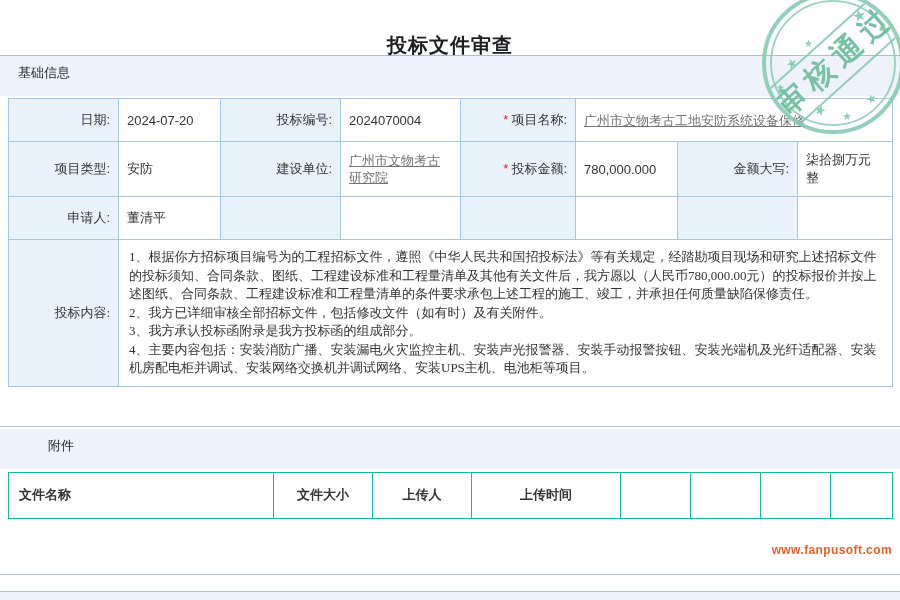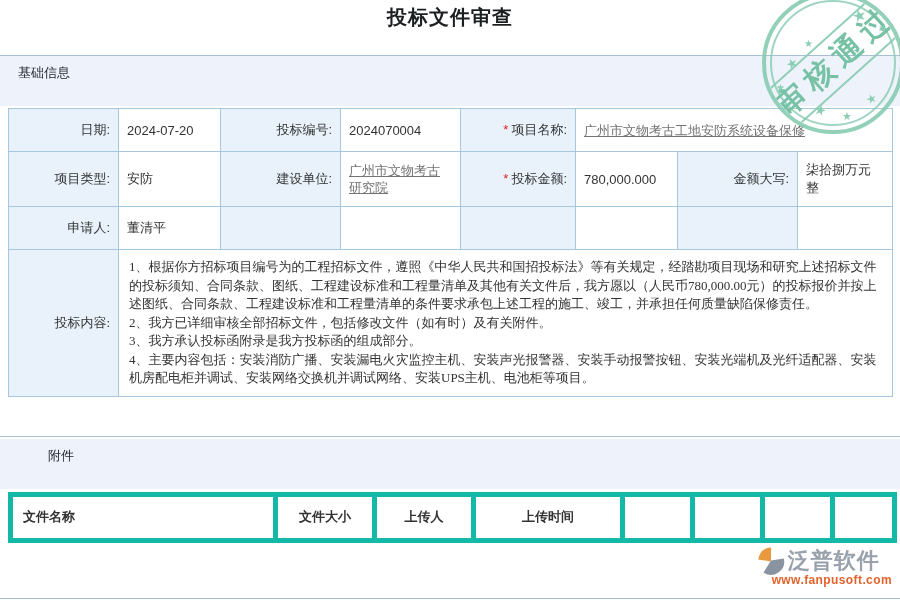--- a/index.html
+++ b/index.html
@@ -3,28 +3,28 @@
 <meta charset="utf-8">
 <style>
   * { margin:0; padding:0; box-sizing:border-box; }
   html,body { width:900px; height:600px; }
   body {
     position:relative; overflow:hidden; background:#ffffff;
     font-family:"Liberation Sans","DejaVu Sans",sans-serif; color:#333;
   }
   .page-title {
     text-align:center; font-size:20px; font-weight:bold; color:#1c1e21;
-    padding-top:4px; height:41px; letter-spacing:1px;
+    padding-top:32px; height:41px; letter-spacing:1px;
   }
   .divider { border-top:1px solid #a9bfd3; height:0; }
   .d1 { margin-top:14px; }
   .d2 { margin-top:39px; }
   .d3 { margin-top:55px; }
   .section-bar {
-    background:#eef3fb; height:50px; line-height:33px;
+    background:#eef3fb; height:40px; line-height:33px;
     padding-left:18px; font-size:13px; color:#24292e;
   }
   .bar-attach { margin-top:2px;padding-left:48px; }
   .bar-flow { margin-top:16px; height:45px; line-height:40px; border-top:1px solid #b0c4d6; }
 
   table.main {
     width:884px; margin:2px 0 0 8px; border-collapse:collapse; table-layout:fixed;
   }
   table.main td { border:1px solid #a6c8df; font-size:13px; vertical-align:middle; }
   td.lbl { background:#e9f2fa; text-align:right; padding-right:8px; color:#333; }
@@ -38,21 +38,21 @@
   td.content-cell {
     font-size:12.5px; line-height:18.5px; padding:8px 10px;
     white-space:pre-line; text-align:left;
   }
 
   table.attach {
     width:884px; margin:3px 0 0 8px; border-collapse:collapse; table-layout:fixed;
     background:#fff;
   }
   table.attach th {
-    border:5px solid #14b8a6; height:46px; font-size:13px; font-weight:bold;
+    border:1px solid #14b8a6; height:46px; font-size:13px; font-weight:bold;
     color:#333; text-align:center;font-family:Liberation Serif, serif;
   }
   table.attach th.first { text-align:left; padding-left:10px; }
 
   
   .stamp {
     position:absolute; left:762px; top:-8px; width:142px; height:142px;
     border:4px solid rgba(134,203,176,0.9); border-radius:50%;
     overflow:hidden; z-index:20; pointer-events:none;
   }
@@ -191,21 +191,14 @@
   <span class="st s2">★</span>
   <span class="st s3">★</span>
   <span class="st s4">★</span>
   <span class="st s5">★</span>
   <span class="st s6">★</span>
   <span class="st s7">★</span>
   <span class="st s8">★</span>
 </div>
 
 <div class="brand">
-  <div class="brand-row">
-    <svg width="30" height="30" viewBox="0 0 30 30">
-      <path d="M15 1.5 C8 1.5 3.2 6.5 2.2 13.5 L 15 15.5 Z" fill="#e8993e"></path>
-      <path d="M27.8 12.5 A 13.2 13.2 0 0 1 7.5 26.5 L 15 14.5 Z" fill="#8a93a0"></path>
-    </svg>
-    <span class="brand-name">泛普软件</span>
-  </div>
   <div class="brand-url">www.fanpusoft.com</div>
 </div>
 
 </body></html>

